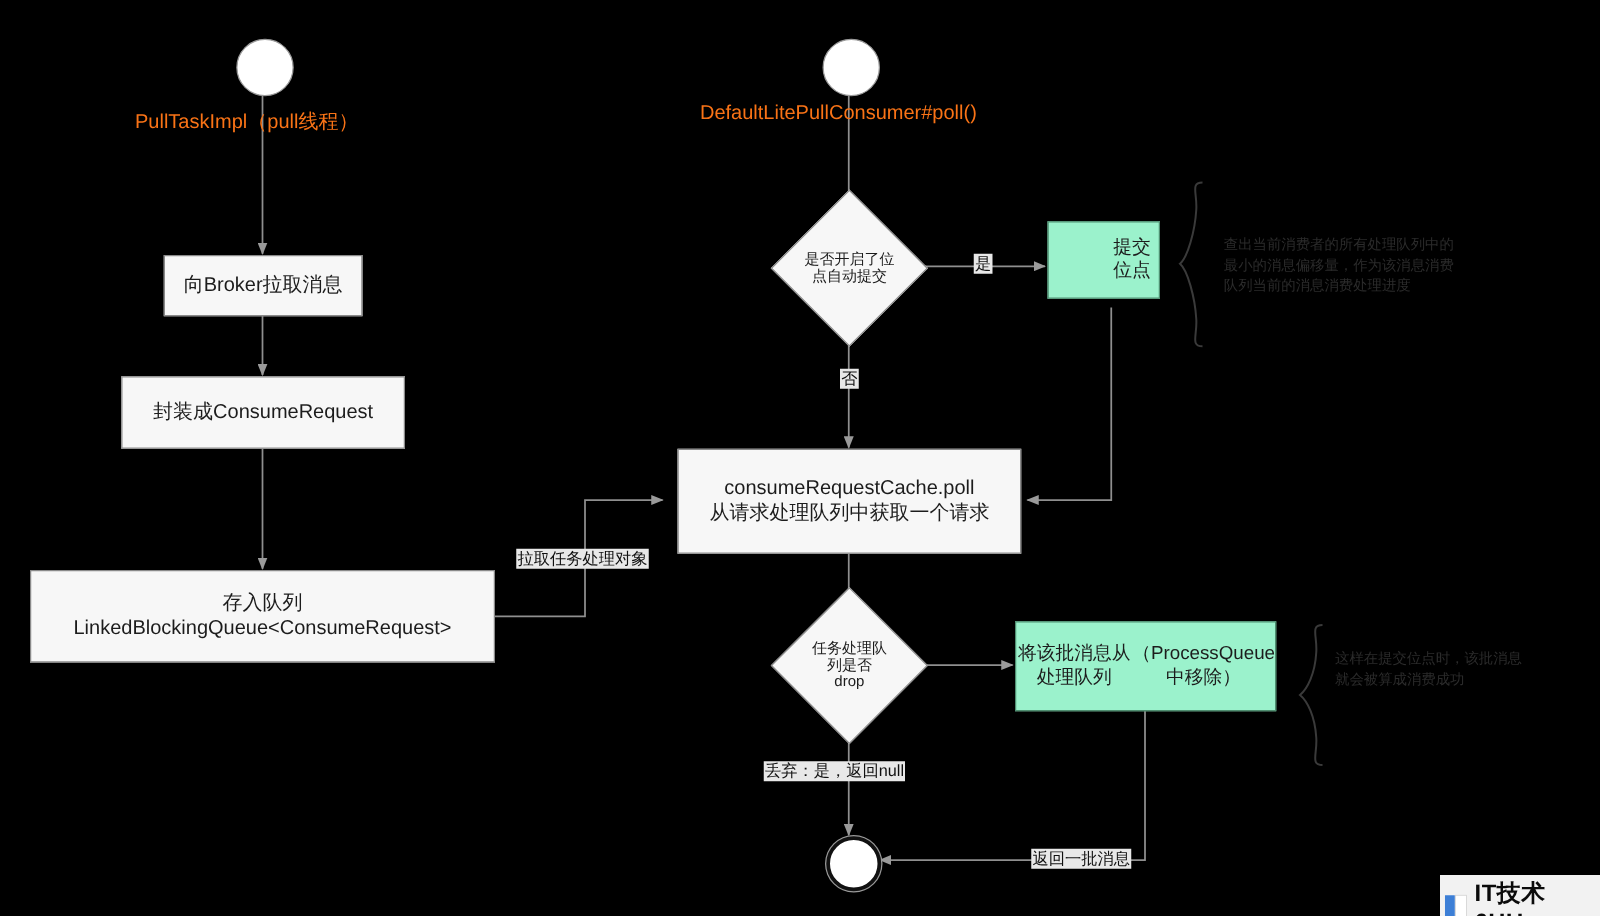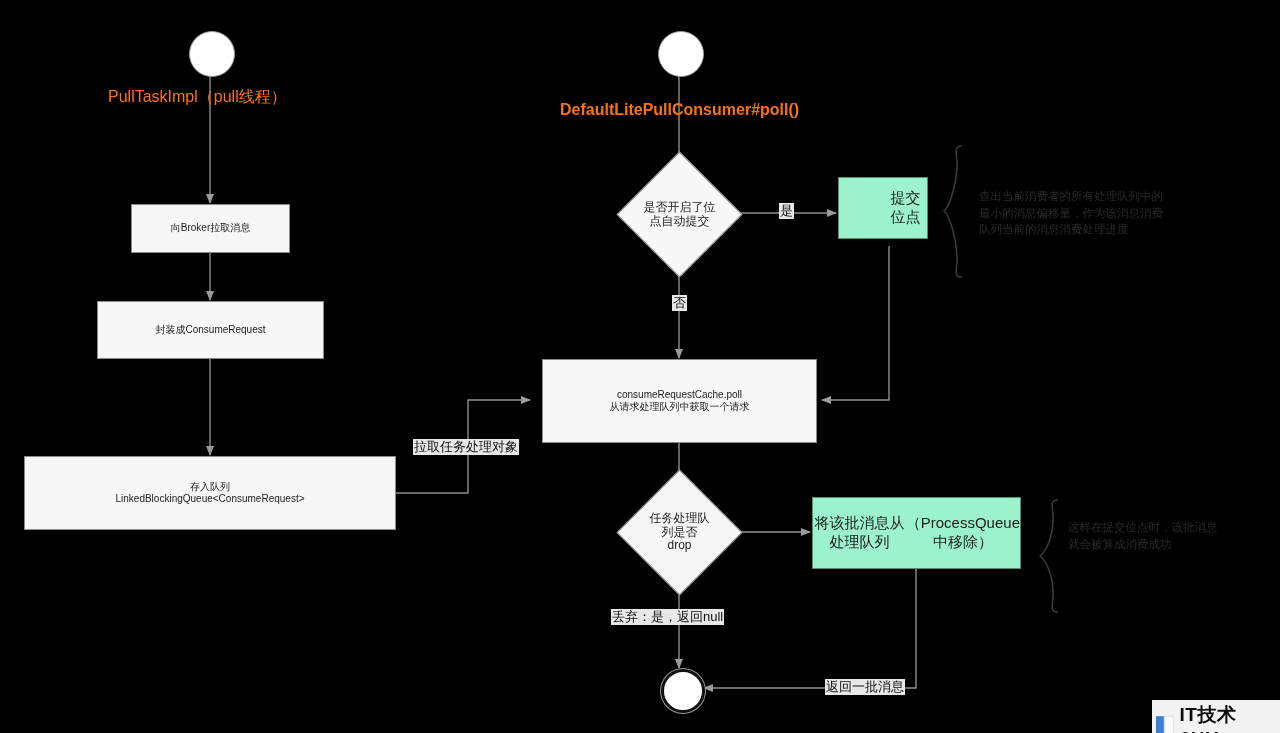--- a/index.html
+++ b/index.html
@@ -30,21 +30,21 @@
     display: flex;
     align-items: center;
     justify-content: center;
     text-align: center;
     line-height: 1.25;
   }
   .proc {
     background: #f7f7f7;
     border: 1px solid #8a8a8a;
     color: #1c1c1c;
-    font-size: 10px;
+    font-size: 16px;
   }
   .proc-green {
     background: #9bf2cc;
     border: 1px solid #4f8f71;
     color: #1c1c1c;
     font-size: 15px;
   }
   .diamond-wrap {
     position: absolute;
   }
@@ -170,21 +170,21 @@
       <path d="M916,569 L916,688 L704,688" marker-end="url(#arrow)"></path>
     </g>
 
     <path d="M962,146 C952,146 958,155 957,168 C956,185 950,206 944,211 C950,216 956,238 957,255 C958,268 952,277 962,277" stroke="#3a3a3a" stroke-width="1.6" fill="none"></path>
 
     <path d="M1058,500 C1048,500 1054,509 1053,522 C1052,539 1046,551 1040,556 C1046,561 1052,573 1053,590 C1054,603 1048,612 1058,612" stroke="#3a3a3a" stroke-width="1.6" fill="none"></path>
   </svg>
 
   <div class="swimlane-label" style="left:108px; top:87px;">PullTaskImpl（pull线程）</div>
 
-  <div class="swimlane-label" style="left:560px; top:101px;font-weight:bold;">DefaultLitePullConsumer#poll()</div>
+  <div class="swimlane-label" style="left:560px; top:82px;">DefaultLitePullConsumer#poll()</div>
 
   <div class="terminal-start" style="left:189px; top:31px; width:44px; height:44px;"></div>
 
   <div class="terminal-start" style="left:658px; top:31px; width:44px; height:44px;"></div>
 
   <div class="terminal-end" style="left:661px; top:669px; width:38px; height:38px;"></div>
 
   <div class="node proc" style="left:131px; top:204px; width:159px; height:49px;">
     <span>向Broker拉取消息</span>
   </div>

